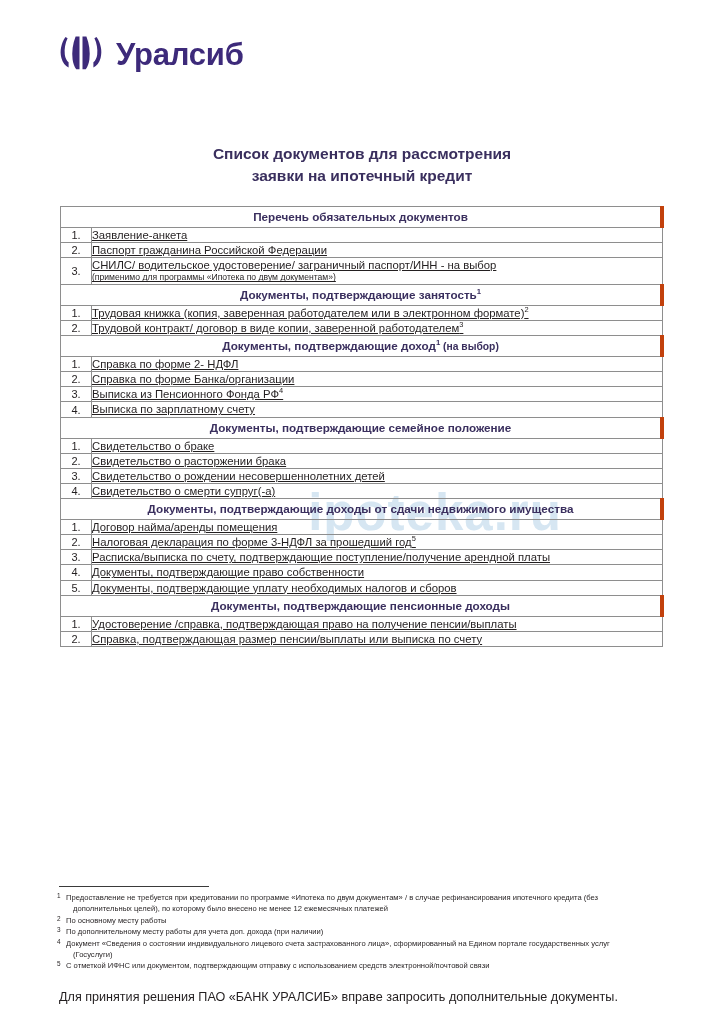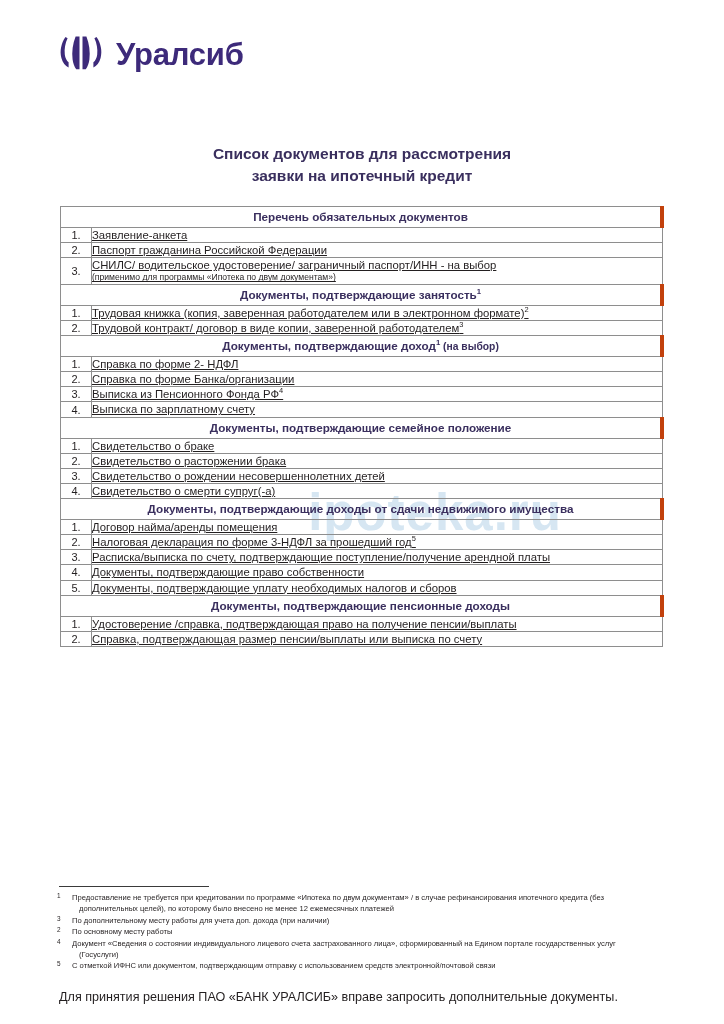--- a/index.html
+++ b/index.html
@@ -161,21 +161,21 @@
     height: 1px;
     background: #3a3a3a;
     margin: 0 0 5px 2px;
   }
   .fn {
     font-size: 7.6px;
     line-height: 1.45;
     color: #231f20;
     margin: 0 0 0.5px 0;
     display: flex;
-    gap: 9px;
+    gap: 3px;
     align-items: flex-start;
   }
   .fn-marker {
     font-size: 6.4px;
     line-height: 1.1;
     padding-top: 0px;
     min-width: 6px;
   }
   .fn-body { flex: 1; }
   .fn-indent { padding-left: 7px; display: block; }
@@ -326,28 +326,28 @@
   </table>
 
   <div class="footnotes">
     <div class="fn-rule"></div>
     <div id="footnote-list">
         <div class="fn">
           <span class="fn-marker">1</span>
           <span class="fn-body">Предоставление не требуется при кредитовании по программе «Ипотека по двум документам» / в случае рефинансирования ипотечного кредита (без<span class="fn-indent">дополнительных целей), по которому было внесено не менее 12 ежемесячных платежей</span></span>
         </div>
         <div class="fn">
+          <span class="fn-marker">2</span>
+          <span class="fn-body">По основному месту работы</span>
+        </div>
+        <div class="fn">
           <span class="fn-marker">3</span>
           <span class="fn-body">По дополнительному месту работы для учета доп. дохода (при наличии)</span>
         </div>
         <div class="fn">
-          <span class="fn-marker">2</span>
-          <span class="fn-body">По основному месту работы</span>
-        </div>
-        <div class="fn">
           <span class="fn-marker">4</span>
           <span class="fn-body">Документ «Сведения о состоянии индивидуального лицевого счета застрахованного лица», сформированный на Едином портале государственных услуг<span class="fn-indent">(Госуслуги)</span></span>
         </div>
         <div class="fn">
           <span class="fn-marker">5</span>
           <span class="fn-body">С отметкой ИФНС или документом, подтверждающим отправку с использованием средств электронной/почтовой связи</span>
         </div>
       </div>
   </div>
 

